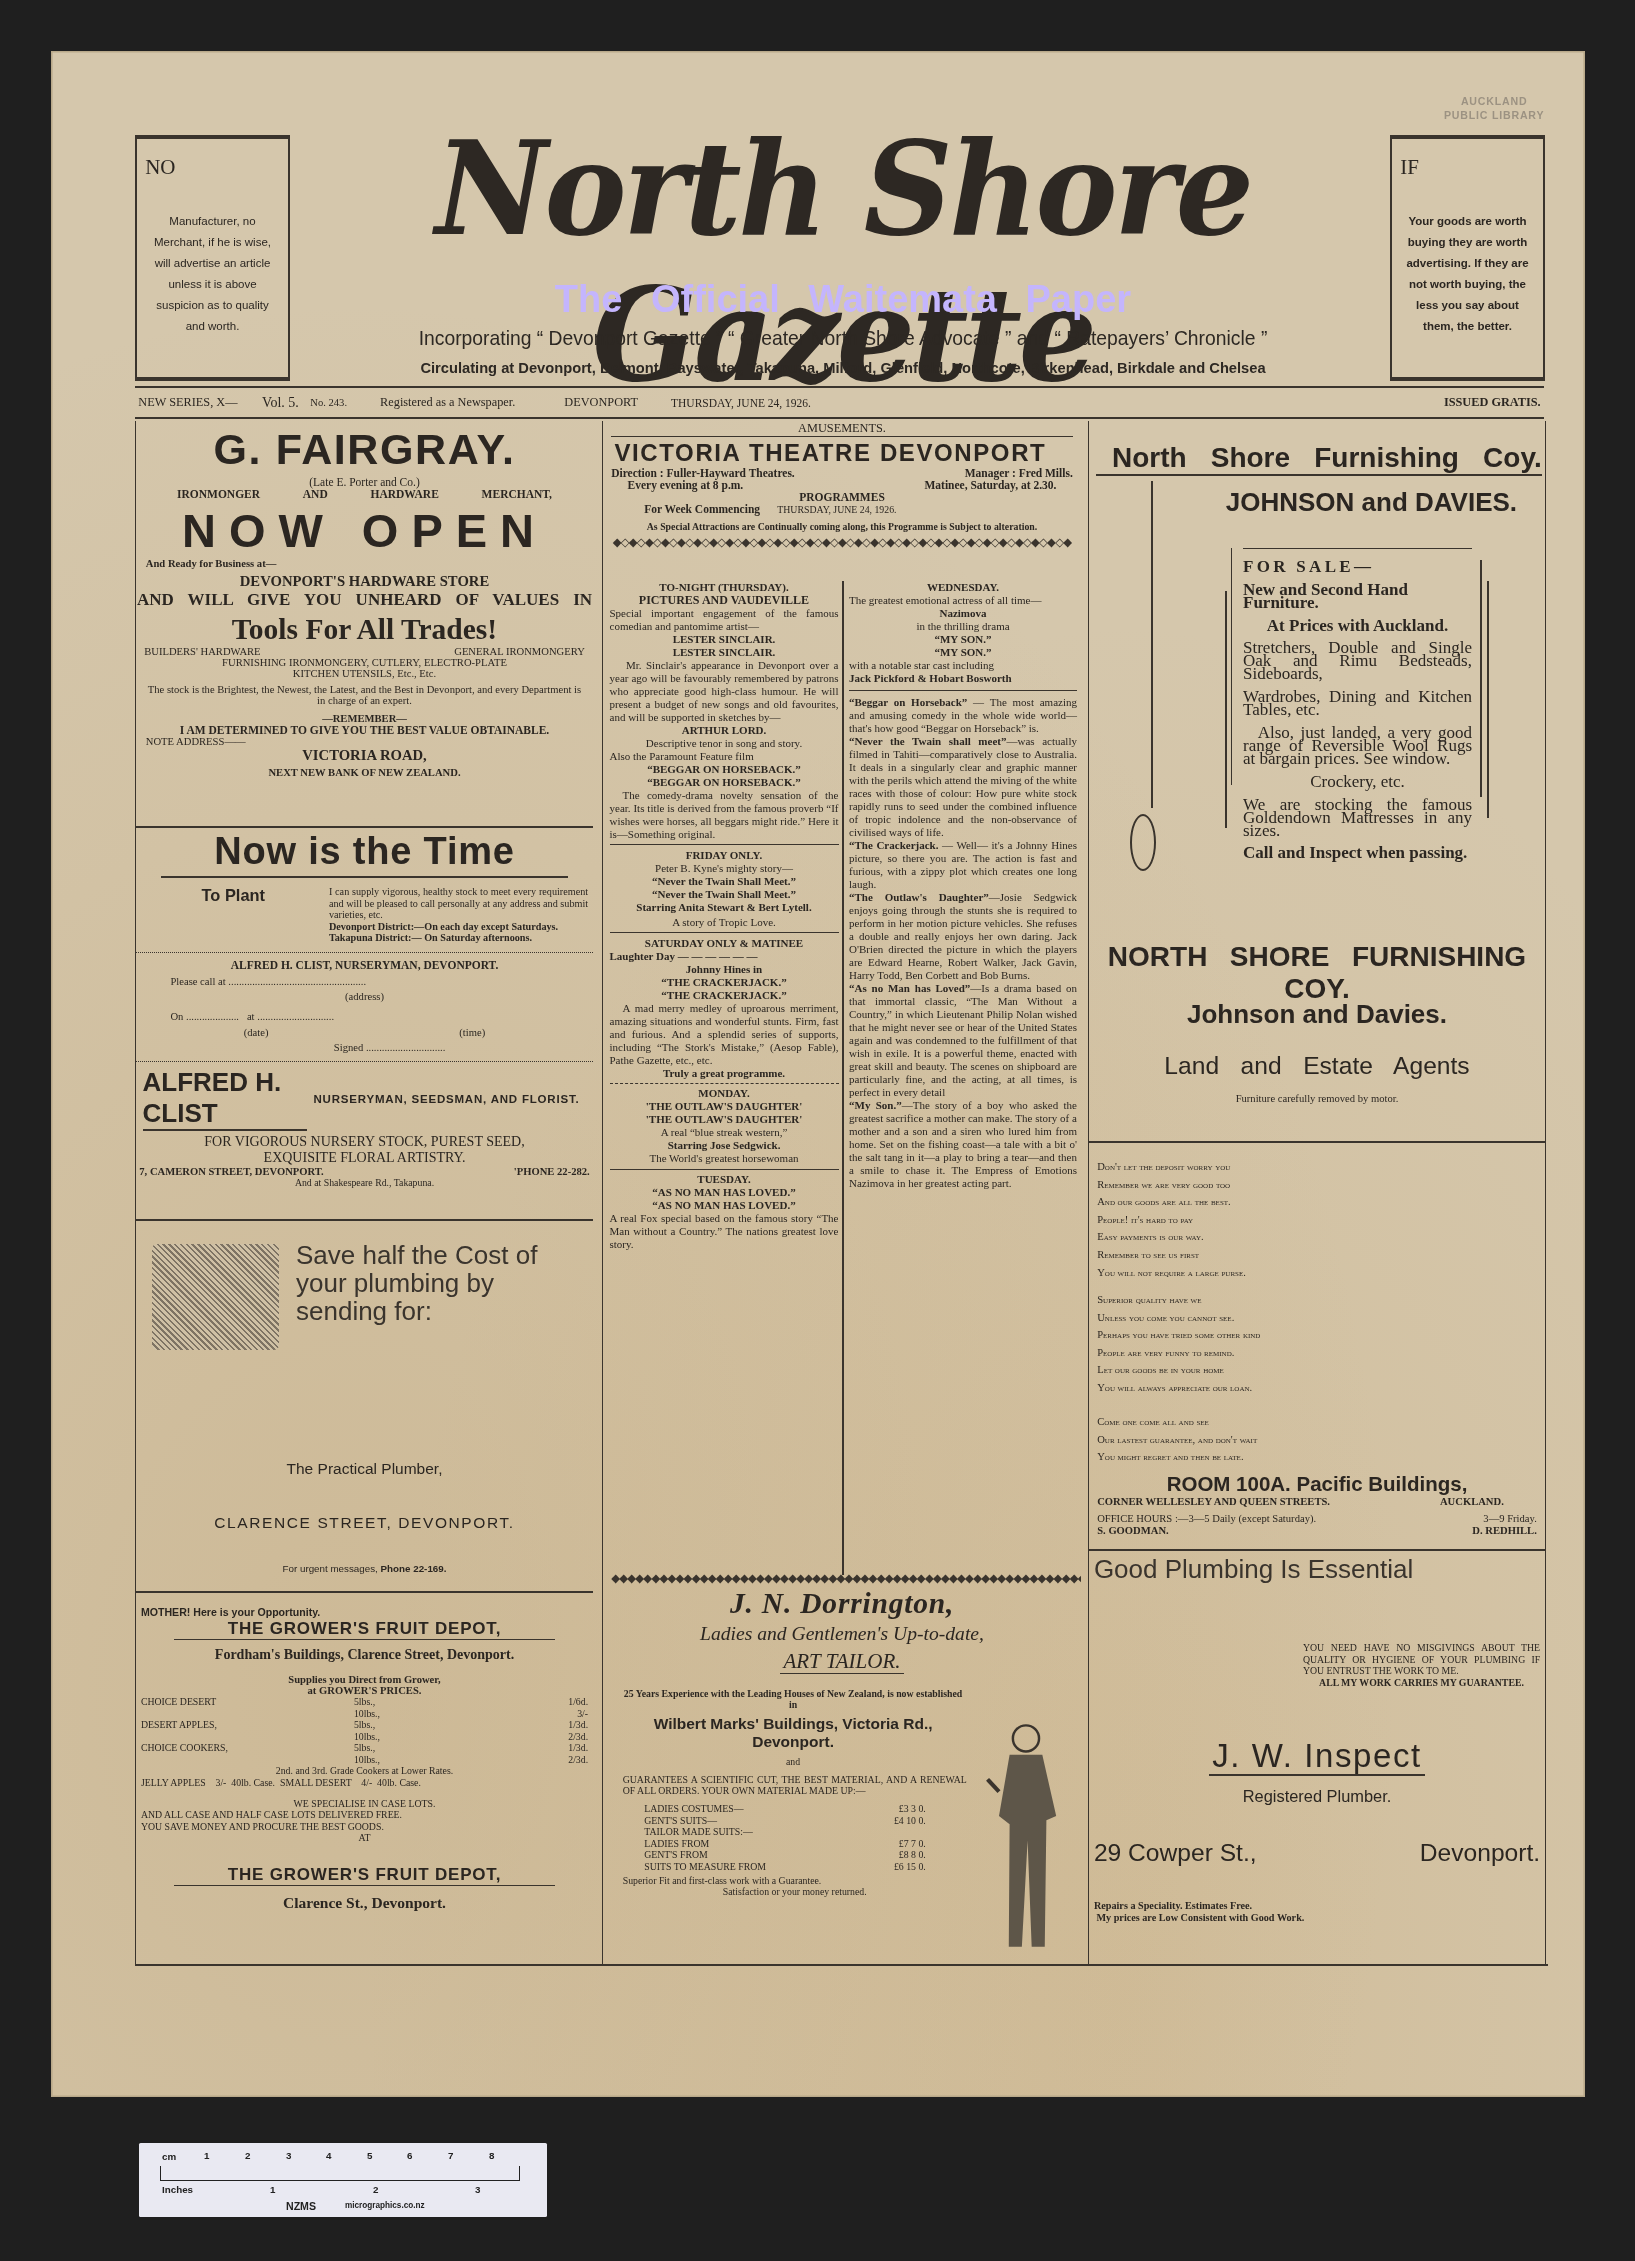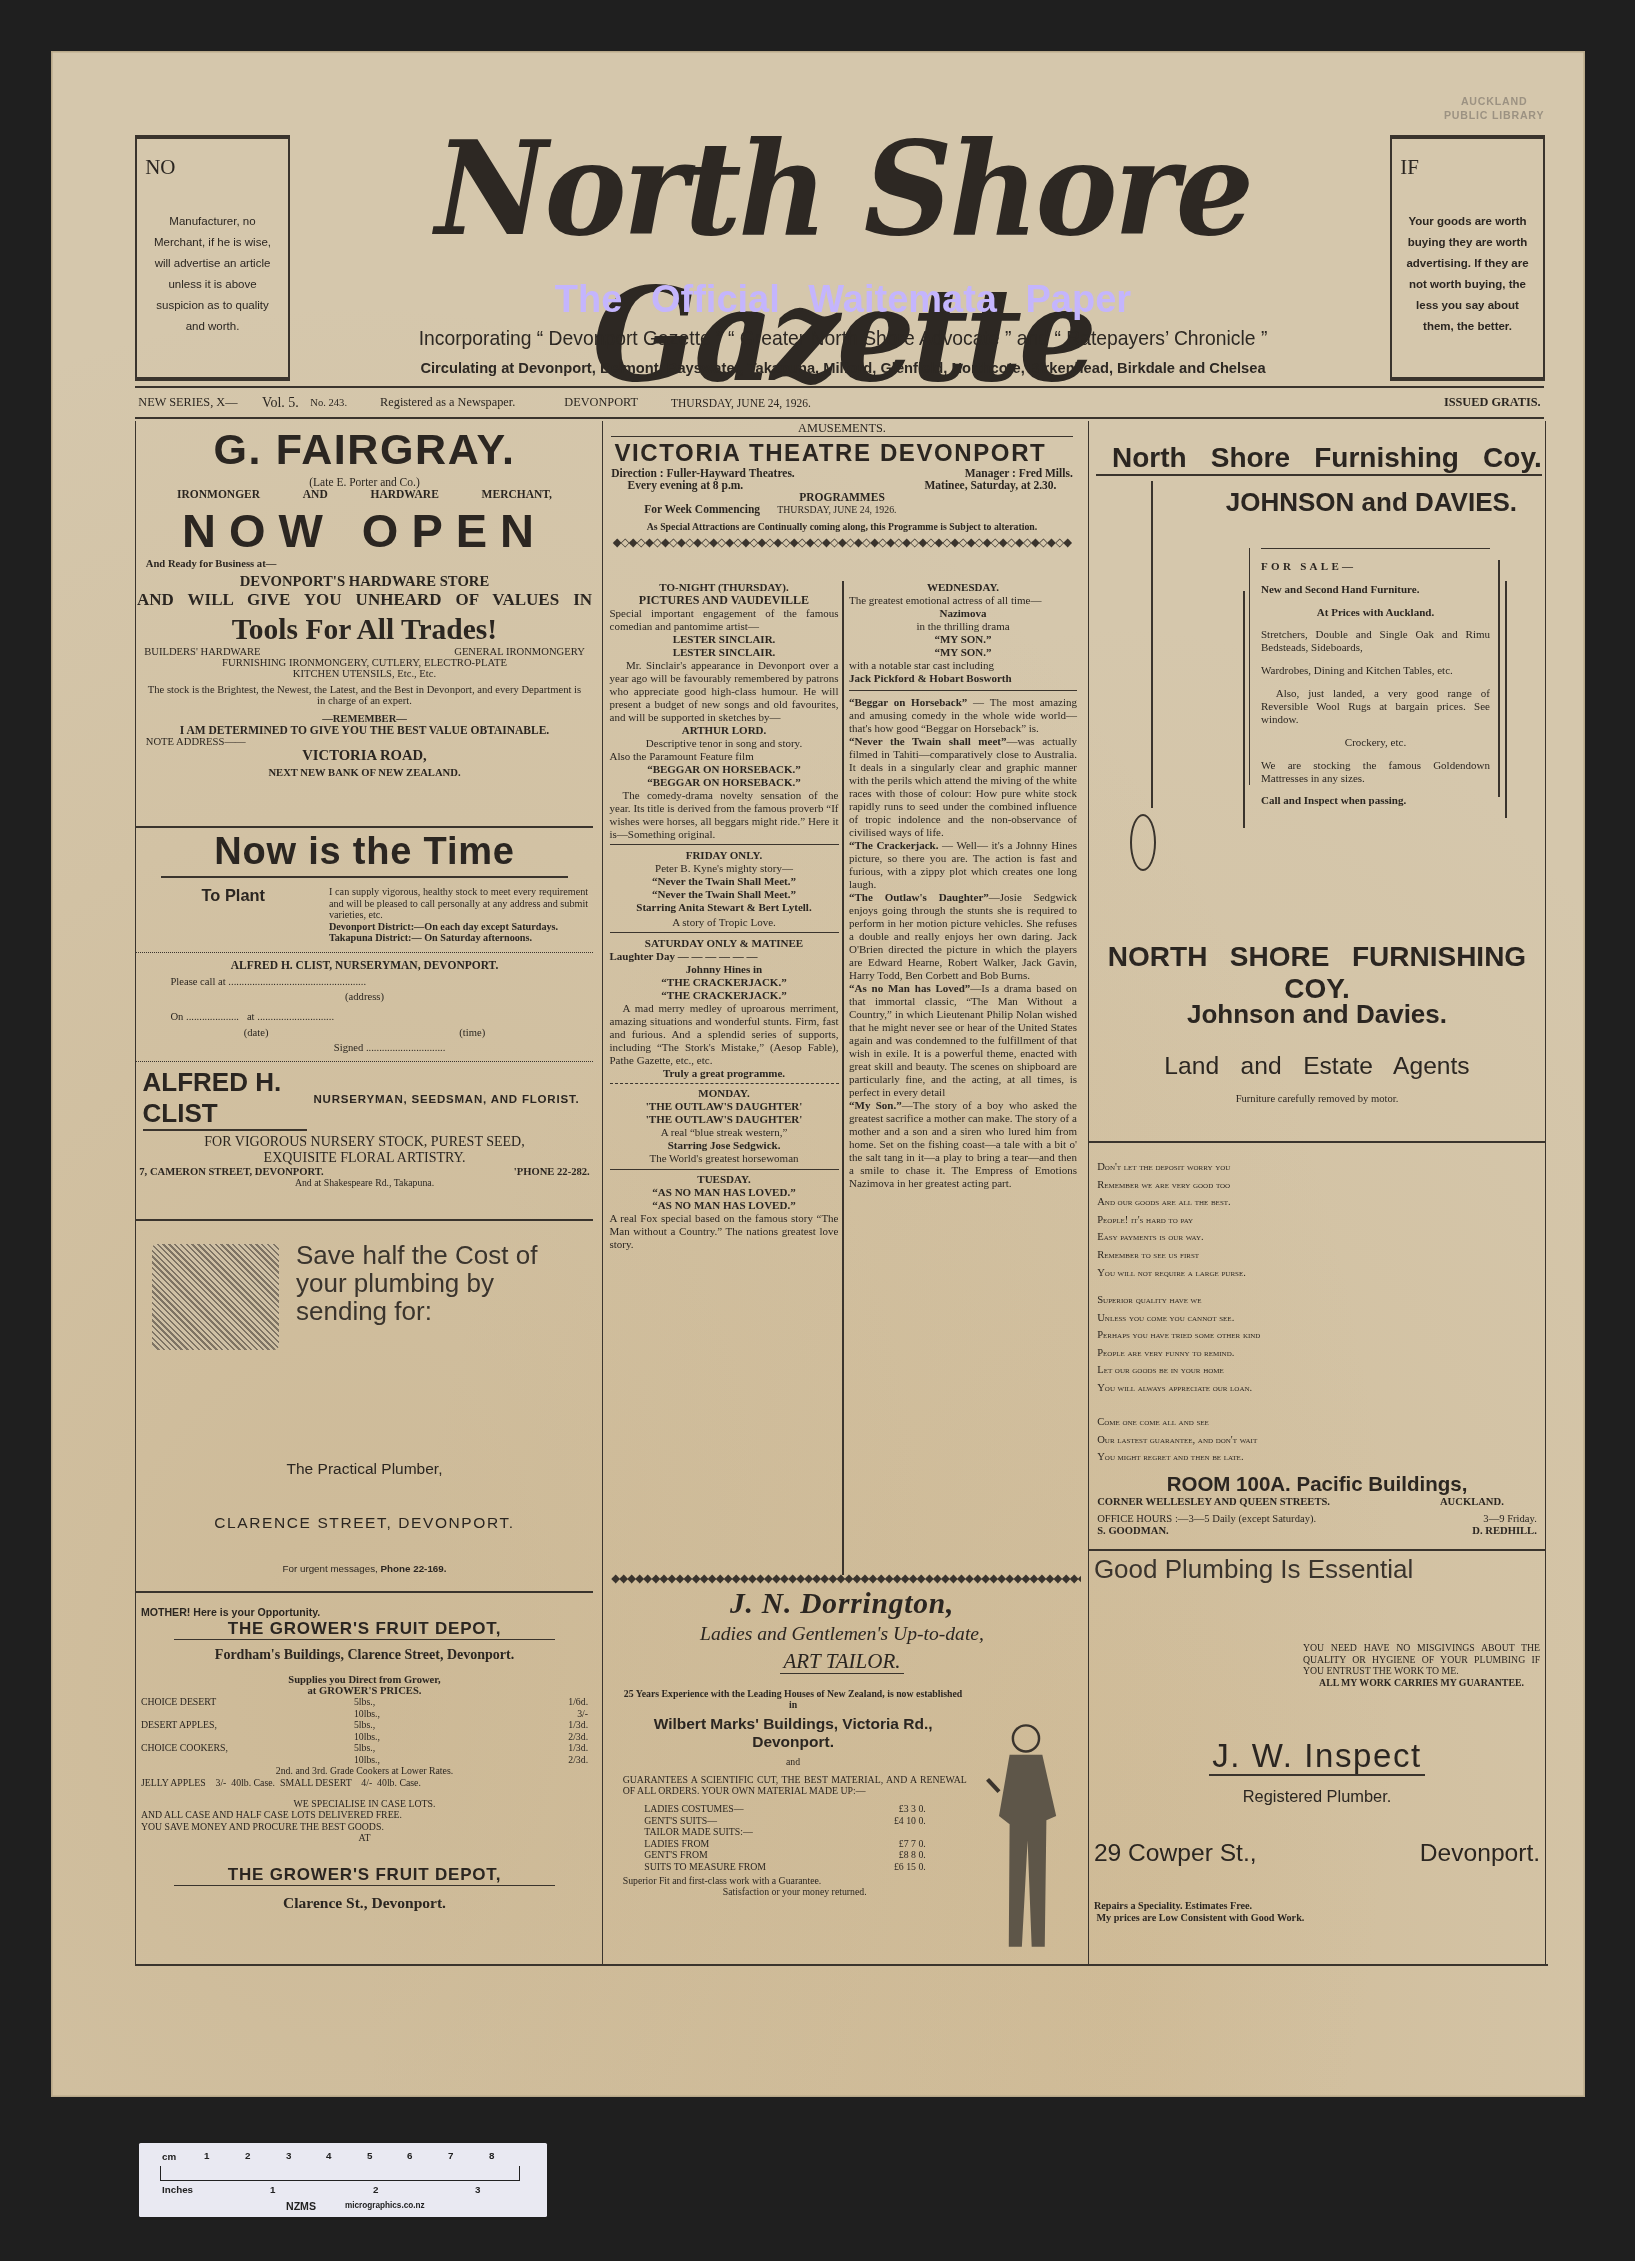--- a/index.html
+++ b/index.html
@@ -340,21 +340,21 @@
     <div class="c" style="font-size:9.8px;margin:0 106px 0 11.5px">Satisfaction or your money returned.</div>
   </div>
 </div>
 
 <div class="col colR">
   <div class="blk" style="top:20.5px;padding:0 3.3px 0 6.5px">
     <div class="cond" style="font-size:28px;word-spacing:16.4px;text-align:right;border-bottom:2.5px solid #3a342d">North Shore Furnishing Coy.</div>
     <div class="vline" style="left:62px;top:39px;height:327px"></div>
     <div class="scroll8"></div>
     <div class="cond" style="font-size:26px;text-align:right;margin-right:24.6px;margin-top:11.5px">JOHNSON and DAVIES.</div>
-    <div style="position:absolute;left:172px;top:106px;width:229px;font-size:11px;line-height:13px">
+    <div style="position:absolute;left:154px;top:106px;width:229px;font-size:17px;line-height:13px">
       <div class="vline" style="left:-12.3px;top:0;height:237px"></div>
       <div class="vline" style="left:-18px;top:43px;height:237px"></div>
       <div class="vline" style="left:237px;top:12.3px;height:237px"></div>
       <div class="vline" style="left:244px;top:33px;height:237px"></div>
       <div class="rule" style="margin-bottom:11.5px"></div>
       <div class="bold" style="letter-spacing:3.3px">FOR SALE—</div>
       <div class="bold" style="margin-top:9.8px">New and Second Hand Furniture.</div>
       <div class="c bold" style="margin-top:9.8px">At Prices with Auckland.</div>
       <div class="jst" style="margin-top:9.8px">Stretchers, Double and Single Oak and Rimu Bedsteads, Sideboards,</div>
       <div class="jst" style="margin-top:9.8px">Wardrobes, Dining and Kitchen Tables, etc.</div>

